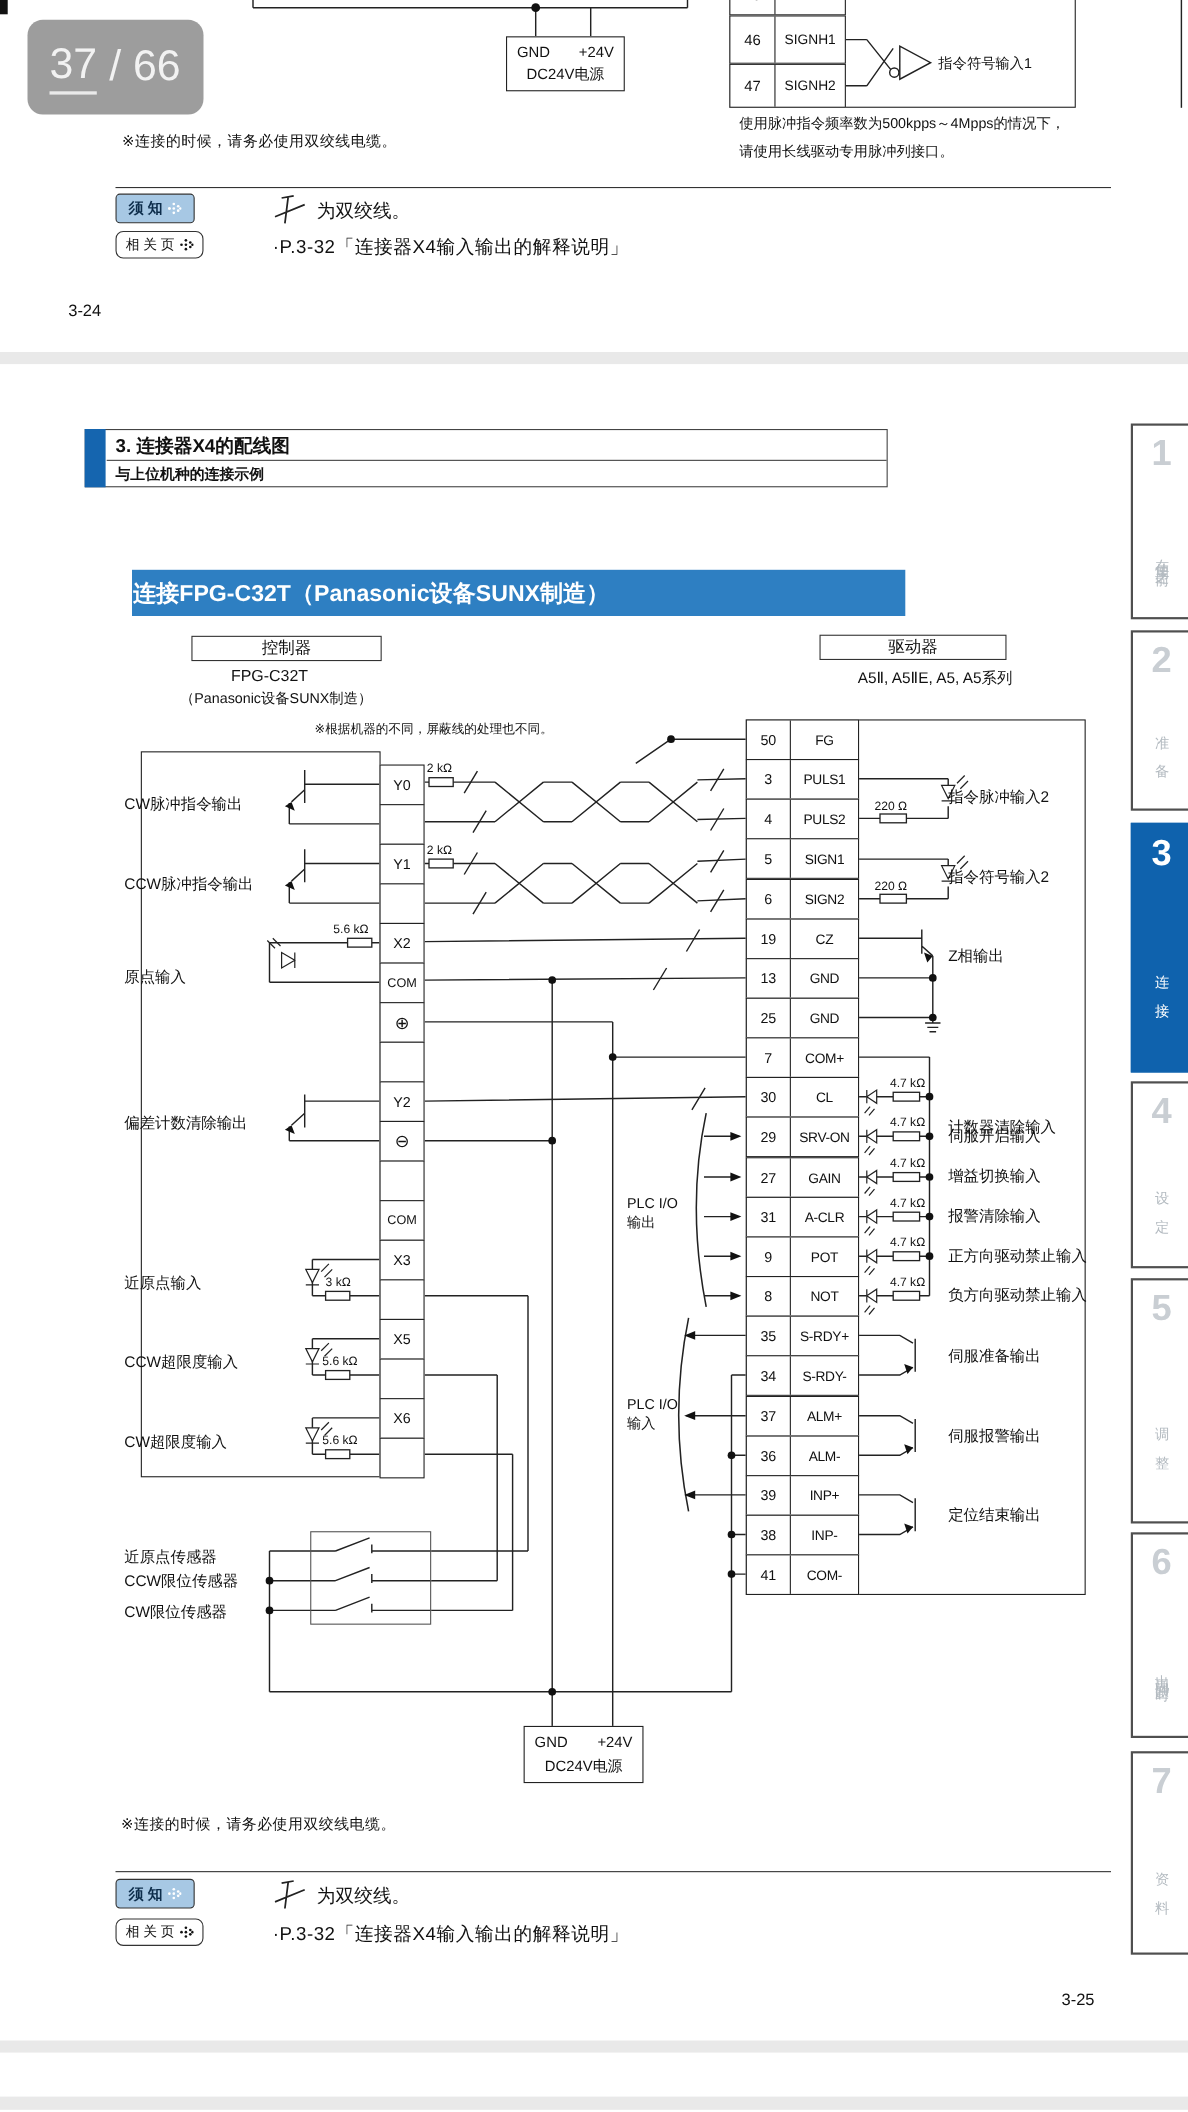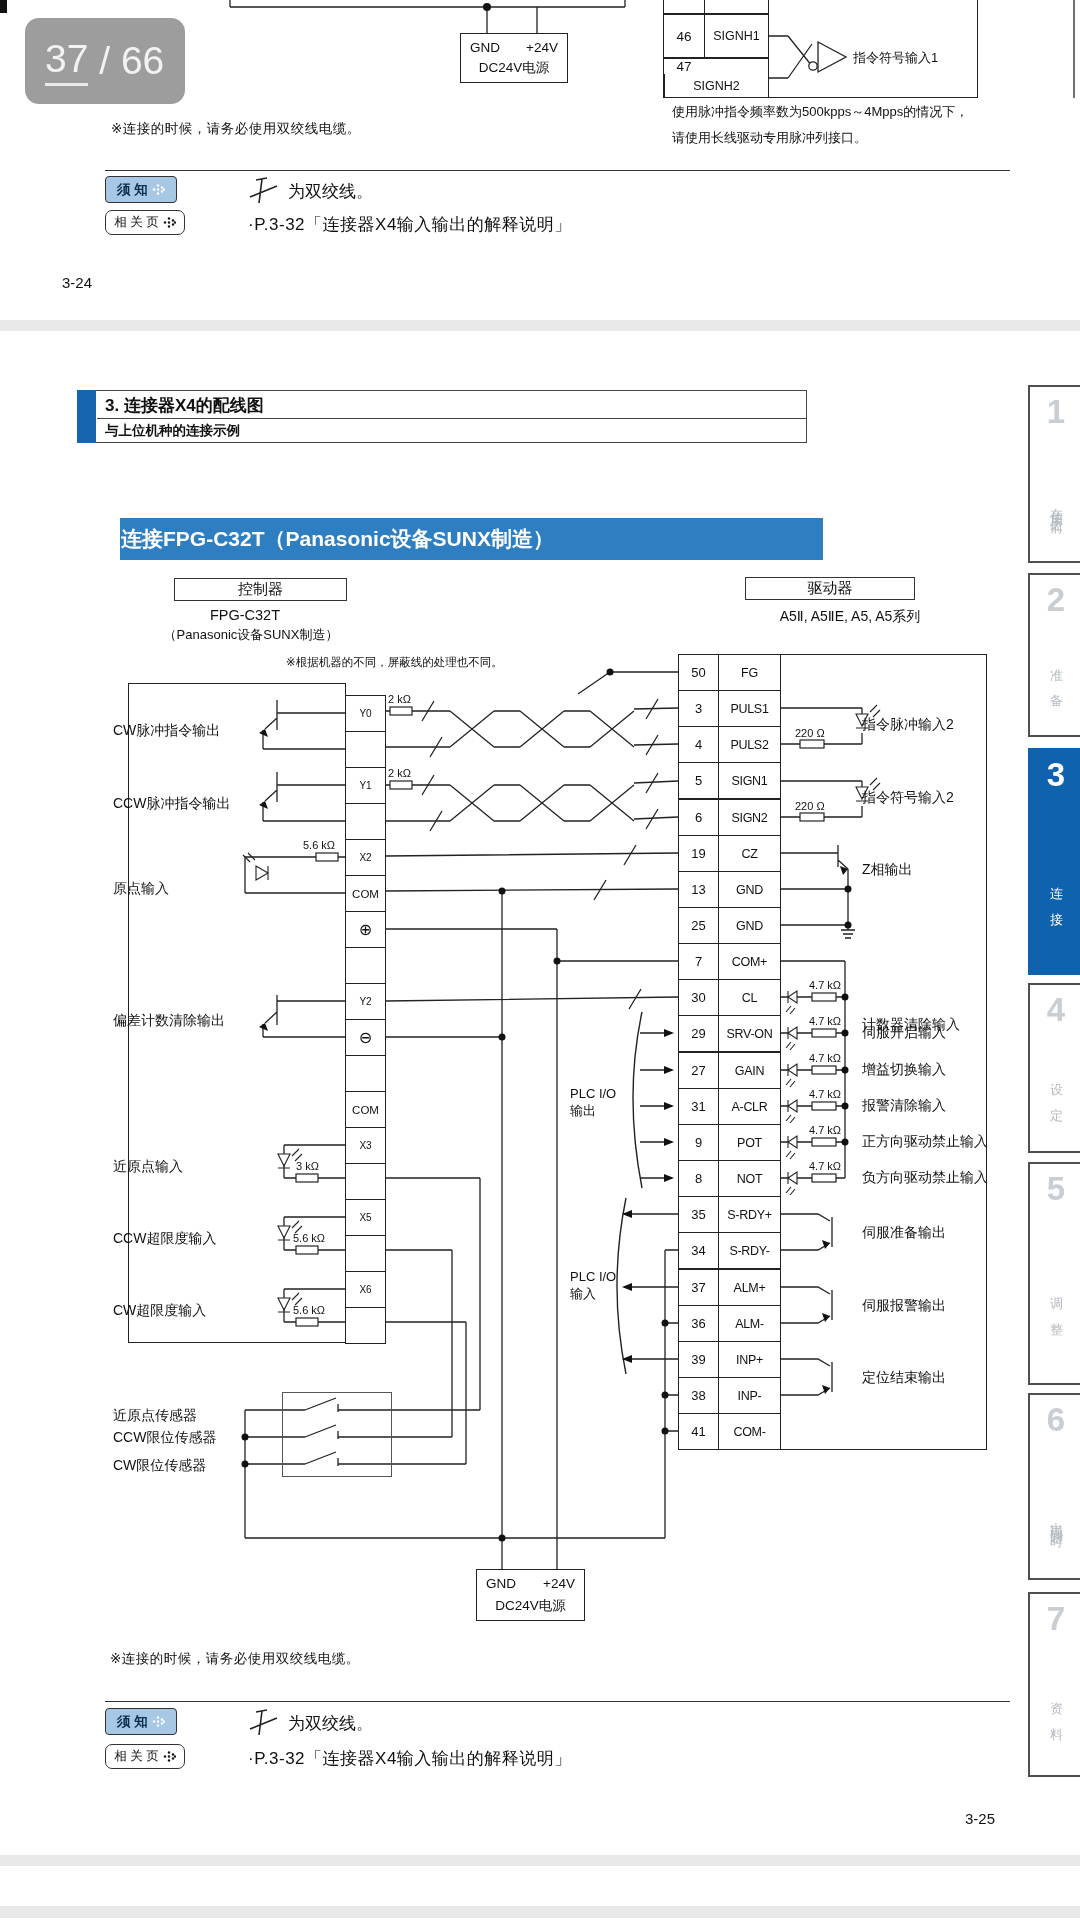--- a/index.html
+++ b/index.html
@@ -29,21 +29,21 @@
   .sechdr .t1{position:absolute;left:27px;top:3px;font-size:17px;font-weight:bold;}
   .sechdr .div{position:absolute;left:19px;right:0;top:27px;border-top:1.2px solid #444;}
   .sechdr .t2{position:absolute;left:27px;top:31px;font-size:13.5px;font-weight:bold;}
   .banner{position:absolute;left:120px;top:518px;width:703px;height:42px;background:#2e7fc2;color:#fff;
           font-size:21px;font-weight:bold;display:flex;align-items:center;padding-left:1px;box-sizing:border-box;}
   .lblbox{position:absolute;border:1.5px solid #333;background:#fff;display:flex;align-items:center;
           justify-content:center;font-size:15px;box-sizing:border-box;}
   .ctext{position:absolute;text-align:center;font-size:14px;}
   
   .ccell{position:absolute;left:345px;width:41px;height:37px;border:1.2px solid #222;box-sizing:border-box;
-         background:#fff;display:flex;align-items:center;justify-content:center;font-size:10px;}
+         background:#fff;display:flex;align-items:center;justify-content:center;font-size:13px;}
   
   .drow{position:absolute;left:678px;width:103px;height:37px;border:1.2px solid #222;box-sizing:border-box;
         background:#fff;display:flex;}
   .drow .n{width:39px;display:flex;align-items:center;justify-content:center;font-size:13px;}
   .drow .m{flex:1;border-left:1.2px solid #222;display:flex;align-items:center;justify-content:center;font-size:12.5px;letter-spacing:-0.3px;}
   .anno{position:absolute;left:862px;font-size:14px;white-space:nowrap;}
   .llab{position:absolute;left:113px;font-size:14px;white-space:nowrap;}
   .rval{position:absolute;font-size:11px;white-space:nowrap;}
   .plc{position:absolute;left:558px;width:60px;font-size:13px;line-height:17px;margin-left:12px;}
   .outline{position:absolute;border:1.3px solid #222;box-sizing:border-box;}
@@ -240,21 +240,21 @@
 
   <div class="outline" style="left:663px;top:-30px;width:315px;height:128px;border-width:1.4px;background:transparent;"></div>
   <div class="trow" style="top:-24px;height:38px;">
     <span class="n">45</span>
     <span class="m">PULSH2</span>
   </div>
   <div class="trow" style="top:14px;height:44px;">
     <span class="n">46</span>
     <span class="m">SIGNH1</span>
   </div>
-  <div class="trow" style="top:58px;height:40px;flex-direction:column;">
+  <div class="trow" style="top:58px;height:40px;">
     <span class="n">47</span>
     <span class="m">SIGNH2</span>
   </div>
   <span class="abs" style="left:853px;top:49px;font-size:13px;">指令符号输入1</span>
 
   <div class="powerbox" style="left:460px;top:33px;width:108px;height:50px;">
     <span class="l1">
       <span>GND</span>
       <span>+24V</span>
     </span>

